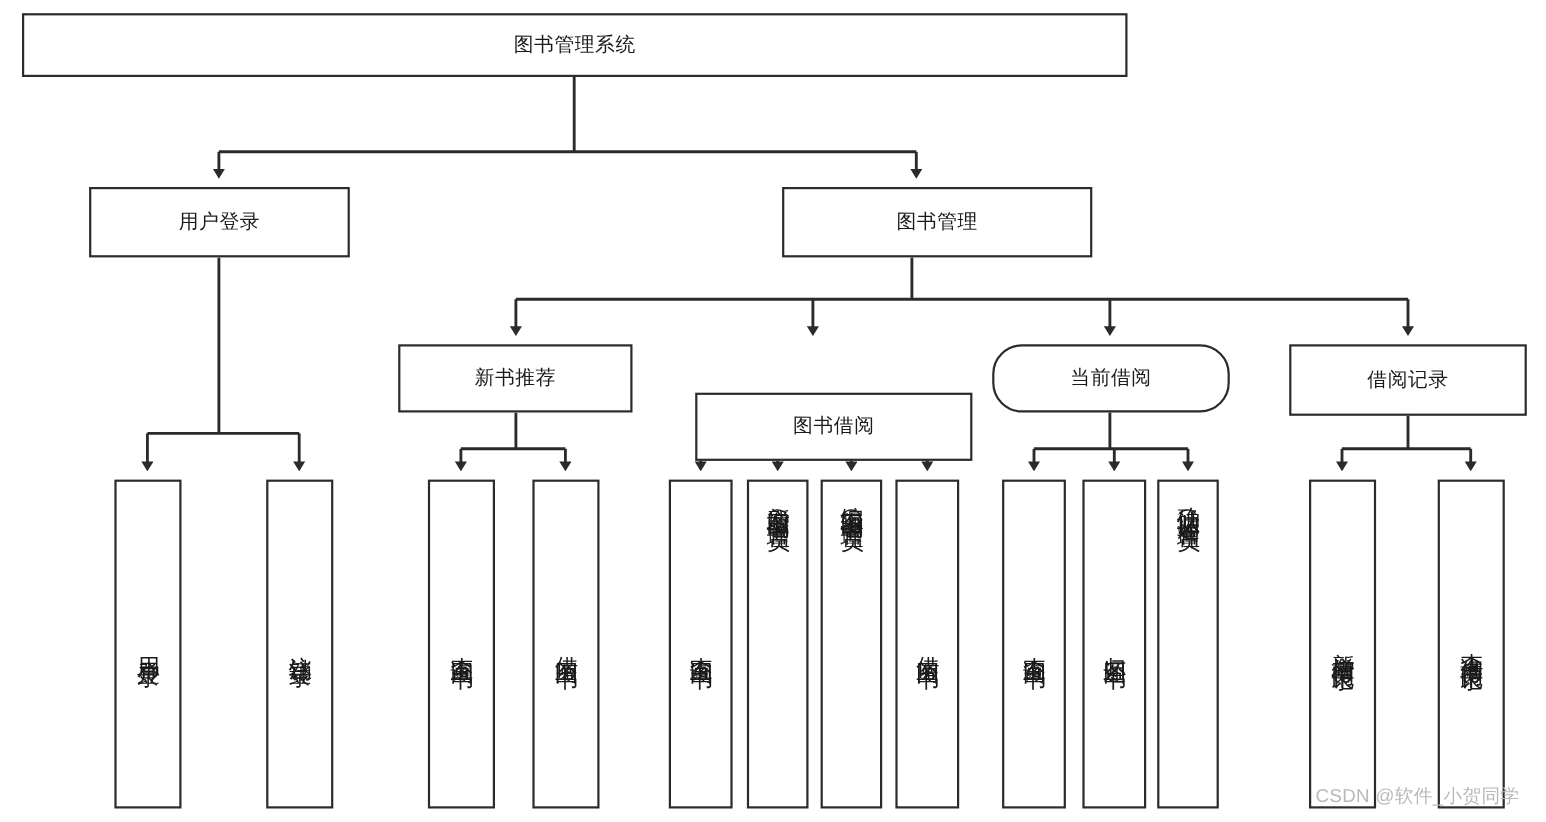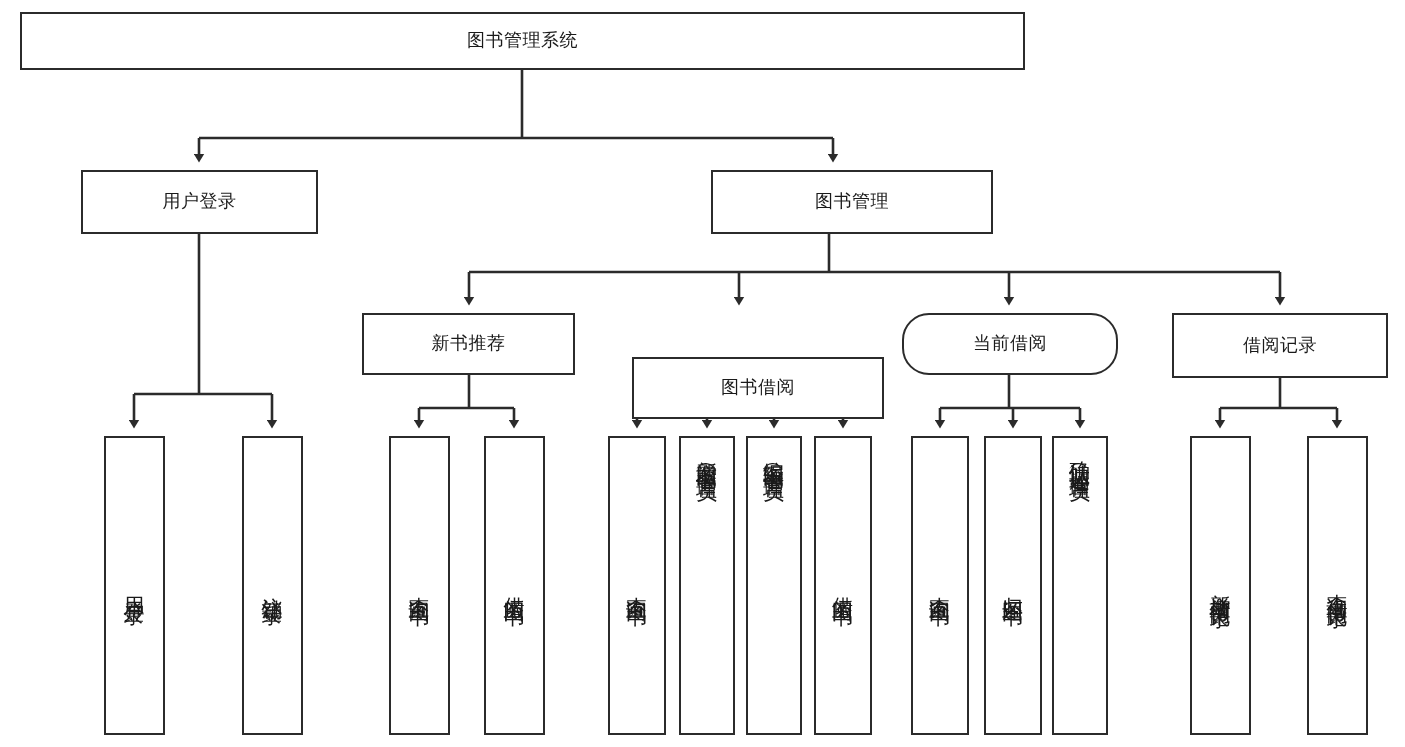--- a/index.html
+++ b/index.html
@@ -185,14 +185,15 @@
   <div class="node-box leaf-box align-top" style="left: 1052px; top: 436px; width: 56px; height: 299px;">
     <span class="node-label-v">确认归还（管理员）</span>
   </div>
   <div class="node-box leaf-box" style="left: 1190px; top: 436px; width: 61px; height: 299px;">
     <span class="node-label-v">新增借阅记录</span>
   </div>
   <div class="node-box leaf-box" style="left: 1307px; top: 436px; width: 61px; height: 299px;">
     <span class="node-label-v">查询借阅记录</span>
   </div>
 
+  <div class="watermark">CSDN @软件_小贺同学</div>
 
 </div>
 
 </body></html>

